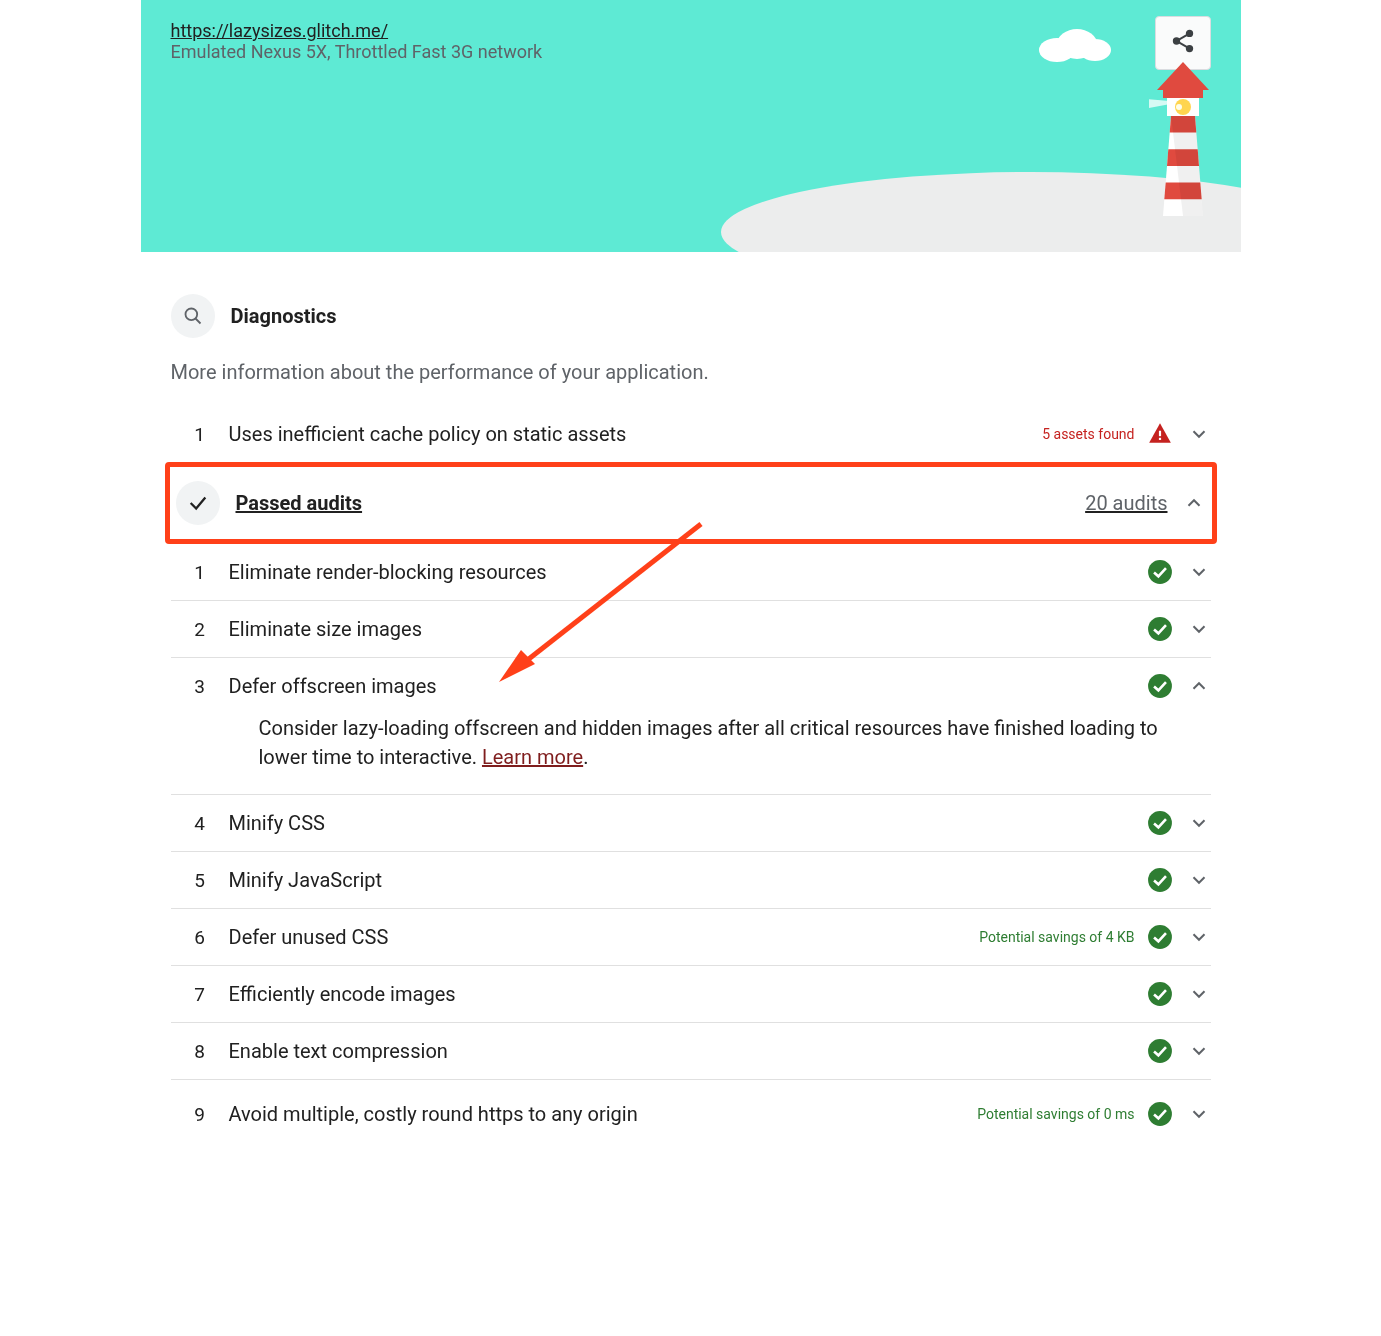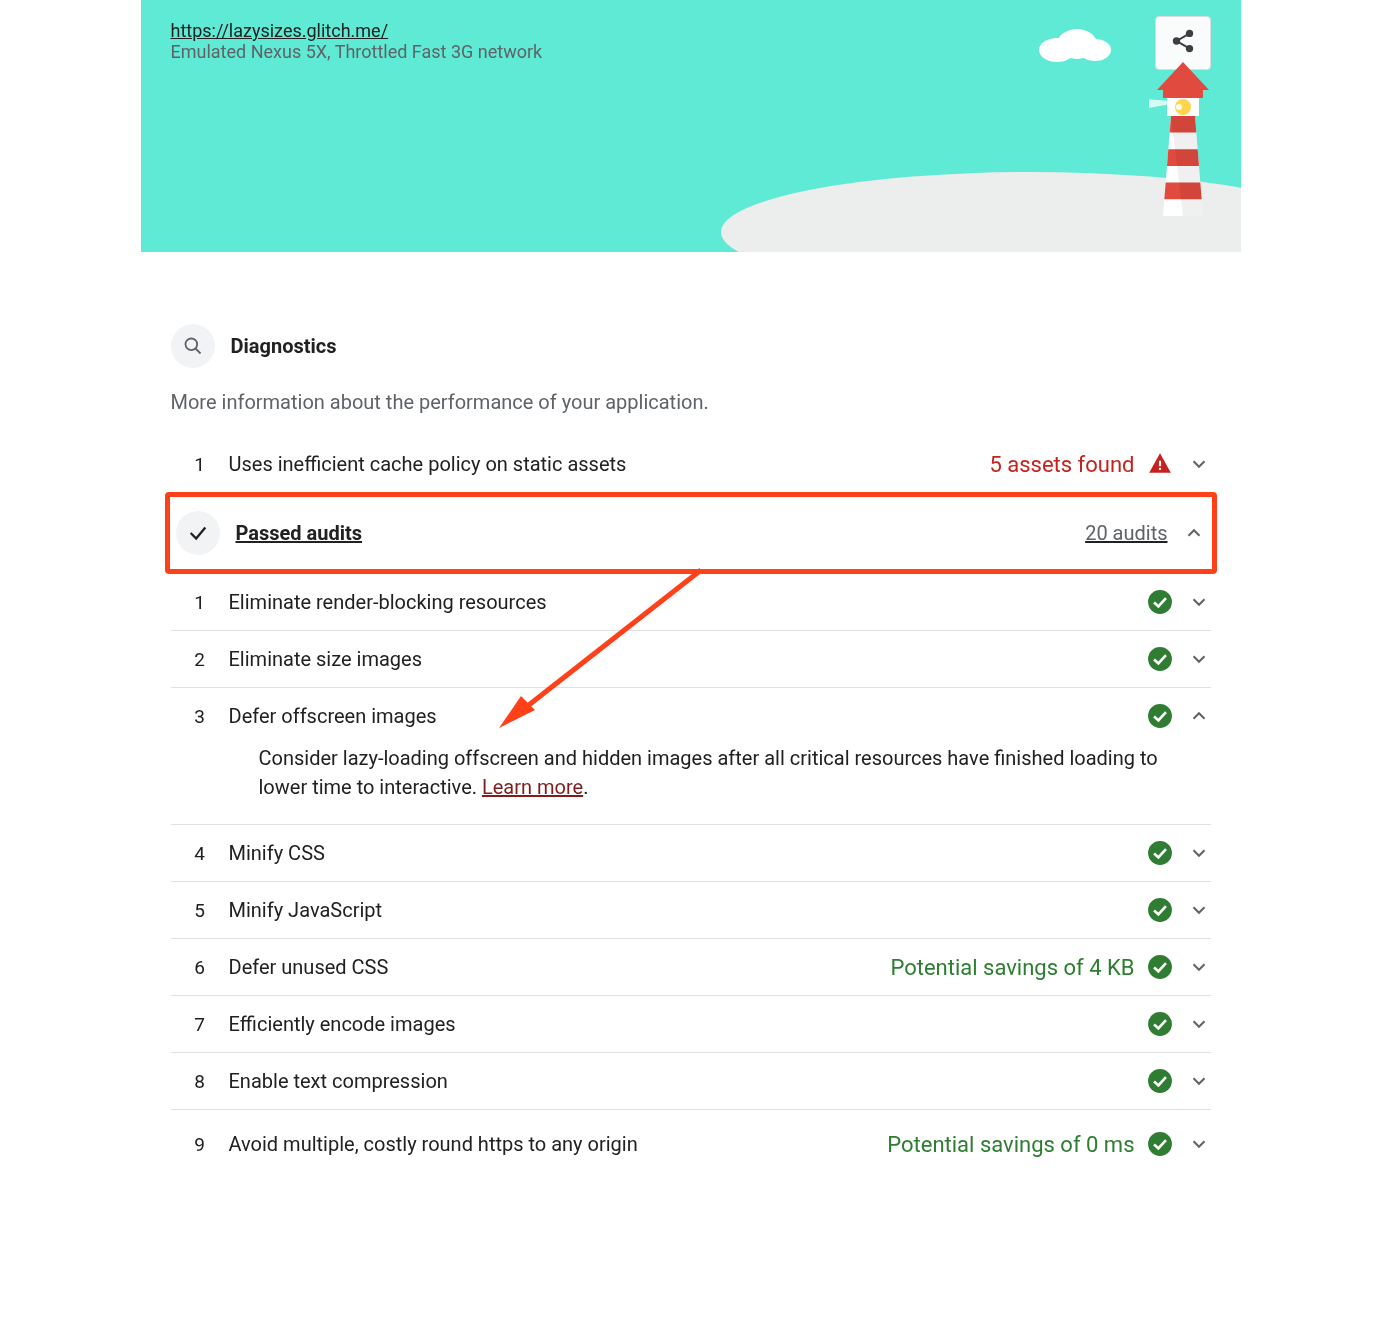--- a/index.html
+++ b/index.html
@@ -7,32 +7,32 @@
   
   .wrap { width: 1100px; margin: 0 auto; }
   .header { background: #5eead4; position: relative; height: 252px; padding: 20px 30px 0 30px; overflow: hidden; }
   .url { font-size: 18px; text-decoration: underline; color: #212121; display: inline-block; }
   .subtitle { font-size: 18px; color: #5f6368; }
   .share-btn { position: absolute; top: 16px; right: 30px; width: 56px; height: 54px; background: #fafbfb; border: 1px solid #dadce0; border-radius: 4px; display: flex; align-items: center; justify-content: center; }
   .share-btn svg { width: 26px; height: 26px; }
   .cloud1 { position: absolute; right: 122px; top: 22px; }
   .lighthouse-wrap { position: absolute; right: 24px; top: 56px; }
   .ground { position: absolute; right: -100px; bottom: -40px; width: 620px; height: 120px; border-radius: 50%; background: #eceded; }
-  .content { padding: 0 30px 0 30px; margin-top: 46px; }
+  .content { padding: 16px 30px 0 30px; }
   .section-header { display: flex; align-items: center; padding: 26px 0 10px 0; gap: 16px; }
   .icon-circle { width: 44px; height: 44px; border-radius: 50%; background: #f1f3f4; display: flex; align-items: center; justify-content: center; flex-shrink: 0; }
   .icon-circle.search svg { width: 20px; height: 20px; stroke: #5f6368; }
   .icon-circle.check svg { width: 22px; height: 22px; stroke: #212121; }
   .section-title { font-weight: 700; font-size: 20px; }
   .section-desc { color: #5f6368; font-size: 20px; padding: 12px 0 22px 0; }
   .row-div { border-bottom: 1px solid #e0e0e0; }
   .audit-row { display: flex; align-items: center; min-height: 56px; padding: 12px 0; gap: 0; }
   .audit-num { width: 58px; text-align: center; font-size: 19px; color: #212121; flex-shrink: 0; }
   .audit-title { font-size: 20px; flex: 1; }
-  .audit-meta { font-size: 22px; margin-right: 12px; }
+  .audit-meta { font-size: 14px; margin-right: 12px; }
   .meta-green { color: #2e7d32; }
   .meta-red { color: #c5221f; }
   .status-icon { width: 26px; height: 26px; margin-right: 14px; flex-shrink: 0; display:flex; align-items:center; justify-content:center; }
   .chev { width: 24px; height: 24px; flex-shrink: 0; color: #5f6368; display:flex; align-items:center; justify-content:center; }
   .chev svg { width: 22px; height: 22px; }
   .passed-header { display: flex; align-items: center; padding: 14px 0; }
   .passed-header .summary { margin-left: auto; color: #5f6368; font-size: 20px; margin-right: 14px; }
   .highlight-box { border: 5px solid #ff4019; border-radius: 4px; margin: 0 -6px; padding: 0 6px; text-decoration: underline; }
   .detail-desc { padding: 0 0 22px 88px; font-size: 20px; color: #212121; line-height: 1.45; }
   .detail-desc .learn { color: #7f1d1d; text-decoration: underline; }

